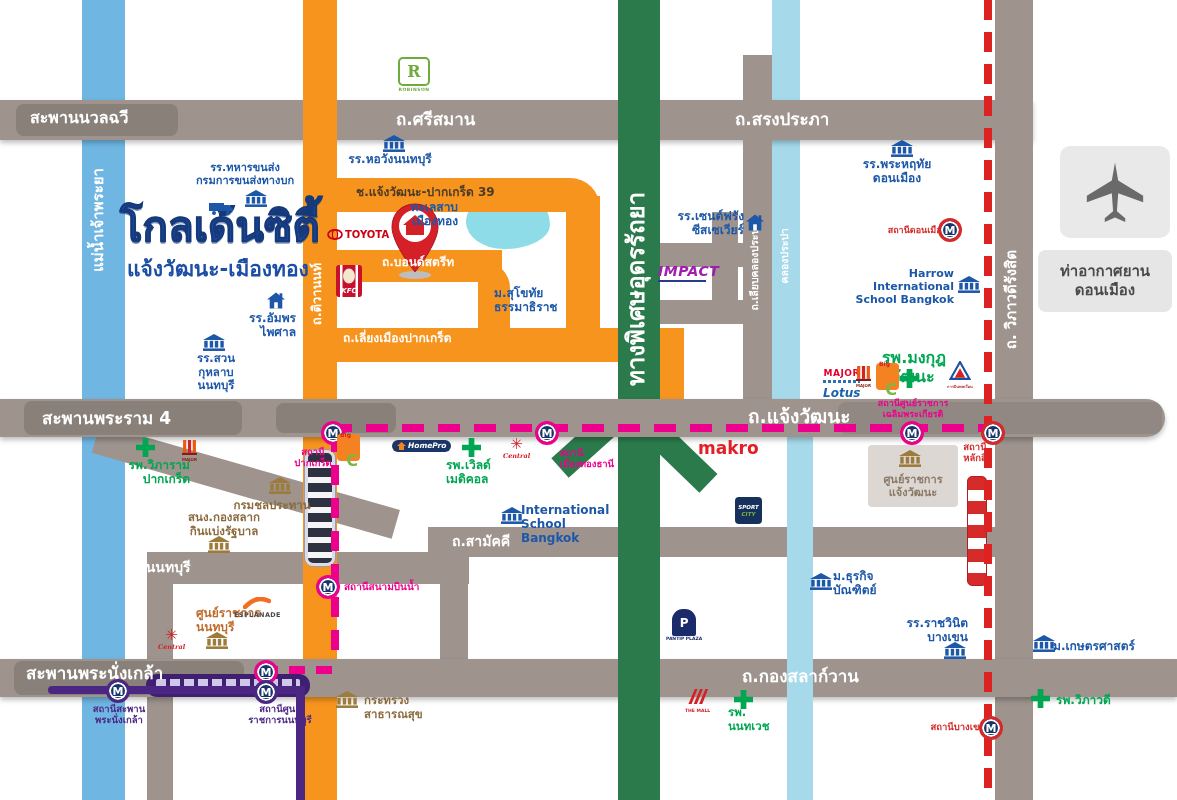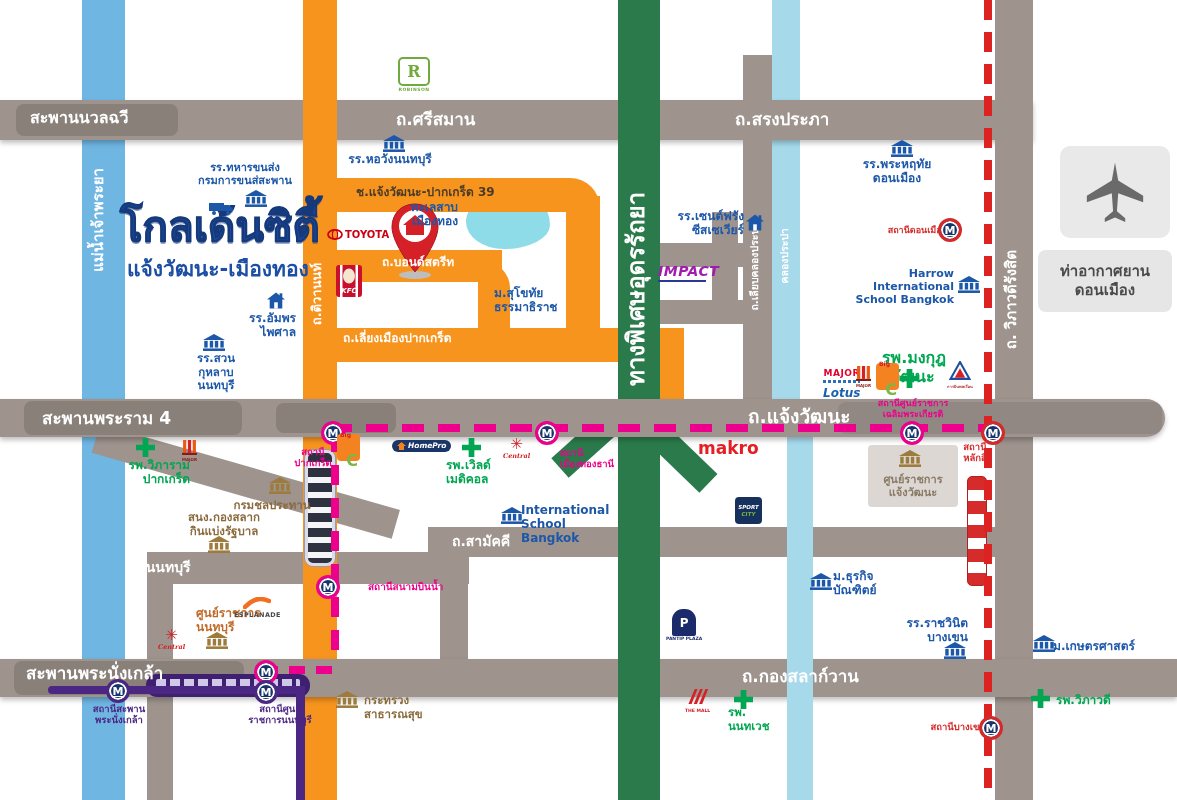--- a/index.html
+++ b/index.html
@@ -116,21 +116,21 @@
     <div class="lbl" style="left: 382px; top: 255px; font-size: 12px; color: rgb(255, 255, 255);">ถ.บอนด์สตรีท</div>
     <div class="lbl" style="left: 343px; top: 331px; font-size: 12px; color: rgb(255, 255, 255);">ถ.เลี่ยงเมืองปากเกร็ด</div>
     <div class="lbl rot" style="left: 90px; top: 168px; font-size: 15px; color: rgb(255, 255, 255);">แม่น้ำเจ้าพระยา</div>
     <div class="lbl rot" style="left: 309px; top: 263px; font-size: 13px; color: rgb(255, 255, 255);">ถ.ติวานนท์</div>
     <div class="lbl rot" style="left: 622px; top: 192px; font-size: 24px; color: rgb(255, 255, 255);">ทางพิเศษอุดรรัถยา</div>
     <div class="lbl rot" style="left: 748px; top: 222px; font-size: 10.5px; color: rgb(255, 255, 255);">ถ.เลียบคลองประปา</div>
     <div class="lbl rot" style="left: 778px; top: 228px; font-size: 10.5px; color: rgb(255, 255, 255);">คลองประปา</div>
     <div class="lbl rot" style="left: 1003px; top: 250px; font-size: 15px; color: rgb(255, 255, 255);">ถ. วิภาวดีรังสิต</div>
     <div class="lbl" style="left: 340px; top: 152px; font-size: 12px; color: rgb(28, 87, 168); width: 100px; text-align: center;">รร.หอวังนนทบุรี</div>
     <div class="lbl" style="left: 188px; top: 162px; font-size: 11px; color: rgb(28, 87, 168); width: 114px; text-align: center;">รร.ทหารขนส่ง
-กรมการขนส่สะพาน</div>
+กรมการขนส่งทางบก</div>
     <div class="lbl" style="left: 853px; top: 157px; font-size: 12px; color: rgb(28, 87, 168); width: 88px; text-align: center;">รร.พระหฤทัย
 ดอนเมือง</div>
     <div class="lbl" style="left: 664px; top: 209px; font-size: 12px; color: rgb(28, 87, 168); width: 80px; text-align: right;">รร.เซนต์ฟรัง
 ซีสเซเวียร์</div>
     <div class="lbl" style="left: 834px; top: 268px; font-size: 11px; color: rgb(28, 87, 168); width: 120px; text-align: right;">Harrow International
 School Bangkok</div>
     <div class="lbl" style="left: 494px; top: 286px; font-size: 12px; color: rgb(28, 87, 168); width: 72px;">ม.สุโขทัย
 ธรรมาธิราช</div>
     <div class="lbl" style="left: 228px; top: 311px; font-size: 12px; color: rgb(28, 87, 168); width: 68px; text-align: right;">รร.อัมพร
 ไพศาล</div>
@@ -163,21 +163,21 @@
     <div class="lbl" style="left: 872px; top: 474px; font-size: 11px; color: rgb(138, 122, 102); width: 82px; text-align: center;">ศูนย์ราชการ
 แจ้งวัฒนะ</div>
     <div class="lbl" style="left: 196px; top: 606px; font-size: 12px; color: rgb(192, 106, 42); width: 72px;">ศูนย์ราชการ
 นนทบุรี</div>
     <div class="lbl" style="left: 291px; top: 446px; font-size: 9.5px; color: rgb(236, 0, 140); width: 44px; text-align: center;">สถานี
 ปากเกร็ด</div>
     <div class="lbl" style="left: 560px; top: 447px; font-size: 9.5px; color: rgb(236, 0, 140); width: 62px;">สถานี
 เมืองทองธานี</div>
     <div class="lbl" style="left: 866px; top: 398px; font-size: 9px; color: rgb(236, 0, 140); width: 94px; text-align: center;">สถานีศูนย์ราชการ
 เฉลิมพระเกียรติ</div>
-    <div class="lbl" style="left: 344px; top: 581px; font-size: 10px; color: rgb(236, 0, 140); width: 92px; margin-left: 24px;">สถานีสนามบินน้ำ</div>
+    <div class="lbl" style="left: 344px; top: 581px; font-size: 10px; color: rgb(236, 0, 140); width: 92px;">สถานีสนามบินน้ำ</div>
     <div class="lbl" style="left: 82px; top: 703px; font-size: 9.5px; color: rgb(75, 38, 131); width: 74px; text-align: center;">สถานีสะพาน
 พระนั่งเกล้า</div>
     <div class="lbl" style="left: 236px; top: 703px; font-size: 9.5px; color: rgb(75, 38, 131); width: 88px; text-align: center;">สถานีศูนย์
 ราชการนนทบุรี</div>
     <div class="lbl" style="left: 882px; top: 225px; font-size: 9px; color: rgb(212, 42, 42); width: 64px; text-align: right;">สถานีดอนเมือง</div>
     <div class="lbl" style="left: 954px; top: 441px; font-size: 9.5px; color: rgb(212, 42, 42); width: 42px; text-align: center;">สถานี
 หลักสี่</div>
     <div class="lbl" style="left: 922px; top: 721px; font-size: 9.5px; color: rgb(212, 42, 42); width: 64px; text-align: right;">สถานีบางเขน</div>
     <div class="lbl" style="left: 698px; top: 438px; font-size: 17px; color: rgb(227, 30, 36); font-weight: 800;">makro</div>
     <div class="ic" style="left: 383px; top: 135px;"><svg width="22" height="17" viewBox="0 0 26 20">

